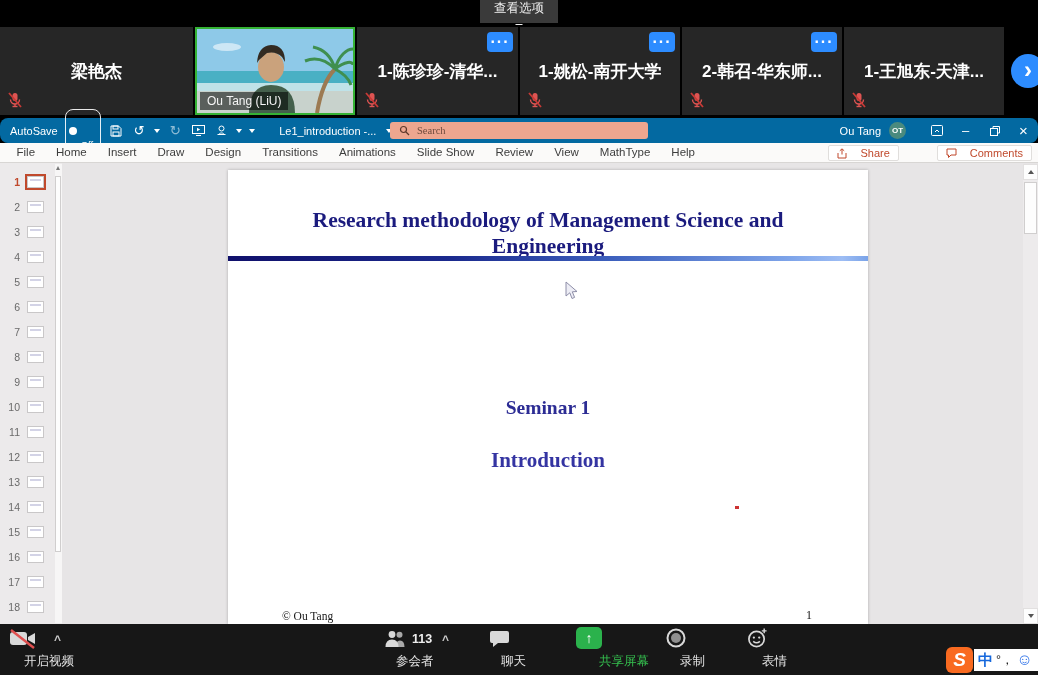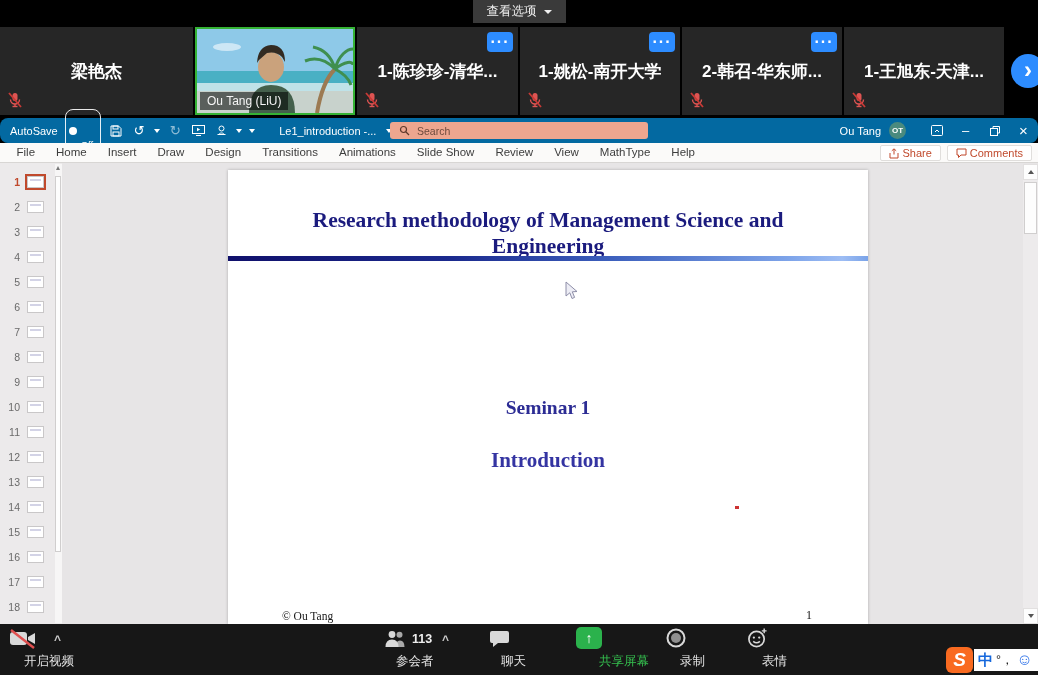--- a/index.html
+++ b/index.html
@@ -3,21 +3,21 @@
 <meta charset="utf-8">
 <style>
   * { margin:0; padding:0; box-sizing:border-box; }
   html,body { width:1038px; height:675px; background:#000; overflow:hidden; }
   body { font-family:"Liberation Sans","DejaVu Sans",sans-serif; }
   .screen { position:relative; width:1038px; height:675px; background:#000; overflow:hidden; }
 
   
   .top-banner { position:absolute; left:0; top:0; width:100%; height:25px; background:#000; display:flex; justify-content:center; }
   .watch-banner { margin-left:28px; height:23px; background:#2BA84B; color:#0d2213; font-size:13px; font-weight:bold; line-height:23px; padding:0 16px; white-space:nowrap; }
-  .view-options { height:23px; background:#3a3a3a; color:#f0f0f0; font-size:12.5px; padding:0 14px; display:flex; align-items:center; gap:7px; white-space:nowrap; }
+  .view-options { height:23px; background:#3a3a3a; color:#f0f0f0; font-size:12.5px; padding:0 14px; display:flex; align-items:center; gap:7px; white-space:nowrap;flex-direction:column; }
   .caret-down { width:0; height:0; border-left:4px solid transparent; border-right:4px solid transparent; border-top:4px solid currentColor; display:inline-block; }
 
   
   .strip { position:absolute; top:25px; left:0; width:100%; height:93px; background:#000; }
   .tile { position:absolute; top:2px; height:88px; background:#262626; }
   .tile-name { position:absolute; inset:0; display:flex; align-items:center; justify-content:center; color:#fff; font-size:17px; font-weight:bold; white-space:nowrap; }
   .mic-muted { position:absolute; left:8px; bottom:7px; width:14px; height:16px; }
   .more-btn { position:absolute; top:5px; right:5px; width:26px; height:20px; background:#2D8CFF; border-radius:4px; color:#fff; font-size:16px; font-weight:bold; display:flex; align-items:center; justify-content:center; line-height:1; letter-spacing:1px; }
   .tile.video { border:2px solid #35B234; overflow:hidden; }
   .video-name { position:absolute; left:3px; bottom:3px; background:rgba(0,0,0,.55); color:#f5f5f5; font-size:12px; padding:2px 7px; white-space:nowrap; }
@@ -27,33 +27,33 @@
   .ppt-titlebar { position:absolute; top:118px; left:0; width:100%; height:25px; background:#0369a1; color:#fff; display:flex; align-items:center; font-size:11px;border-radius:8px; }
   .tb-left { display:flex; align-items:center; gap:7px; padding-left:10px; }
   .autosave-pill { display:flex; align-items:center; gap:4px; border:1px solid rgba(255,255,255,.9); border-radius:8px; padding:1px 7px 1px 3px; }
   .autosave-dot { width:8px; height:8px; border-radius:50%; background:#fff; }
   .autosave-state { font-size:9.5px; color:#fff;margin-top:28px; }
   .tb-icon { width:16px; display:flex; align-items:center; justify-content:center; color:#fff; font-size:13px; line-height:1; }
   .tb-icon.dim { opacity:.55; }
   .mini-caret { width:0; height:0; border-left:3px solid transparent; border-right:3px solid transparent; border-top:4px solid #fff; display:inline-block; }
   .tb-doc-title { margin-left:24px; display:flex; align-items:center; gap:10px; white-space:nowrap; color:#fff; }
   .tb-search { position:absolute; left:390px; top:4px; width:258px; height:17px; background:#EDA68F; border-radius:3px; display:flex; align-items:center; gap:7px; padding:0 9px; }
-  .tb-search input { border:none; background:transparent; outline:none; font-size:10.5px; color:#4a2317; width:200px; font-family:Liberation Sans, sans-serif; }
+  .tb-search input { border:none; background:transparent; outline:none; font-size:10.5px; color:#4a2317; width:200px; font-family:Liberation Serif, serif; }
   .tb-search input::placeholder { color:#6e4a3c; }
   .tb-right { position:absolute; right:0; top:0; height:25px; display:flex; align-items:center; }
   .tb-user { font-size:11px; margin-right:8px; }
   .tb-avatar { width:17px; height:17px; border-radius:50%; background:#4A8A7E; color:#fff; font-size:8px; font-weight:bold; display:flex; align-items:center; justify-content:center; margin-right:16px; }
   .win-btn { width:29px; height:25px; display:flex; align-items:center; justify-content:center; color:#fff; font-size:13px; line-height:1; }
 
   
   .ppt-tabs { position:absolute; top:143px; left:0; width:100%; height:20px; background:#FBFAF9; border-bottom:1px solid #D8D6D4; display:flex; align-items:center; }
   .tabs-list { display:flex; padding-left:6px; }
   .ribbon-tab { font-size:11.5px; color:#3d3d3d; padding:0 10.5px; line-height:19px; white-space:nowrap; }
   .tab-actions { position:absolute; right:6px; top:2px; display:flex; gap:6px; }
-  .tab-action-btn { display:flex; align-items:center; gap:3px; border:1px solid #E0DEDC; background:#fff; color:#C0492C; font-size:11px; height:16px; padding:0 8px; border-radius:2px; white-space:nowrap; }
+  .tab-action-btn { display:flex; align-items:center; gap:13px; border:1px solid #E0DEDC; background:#fff; color:#C0492C; font-size:11px; height:16px; padding:0 8px; border-radius:2px; white-space:nowrap;margin-left:32px; }
 
   
   .ppt-main { position:absolute; top:163px; left:0; width:100%; height:461px; background:#E7E5E6; display:flex; }
   .thumb-panel { position:relative; width:62px; height:100%; background:#ECEAEB; flex:none; }
   .thumb-rows { padding-top:6px; }
   .thumb-row { height:25px; display:flex; align-items:center; gap:7px; padding-left:7px; }
   .thumb-num { width:13px; text-align:right; font-size:10.5px; color:#6a6a6a; }
   .thumb-box { width:17px; height:12px; background:#fff; border:1px solid #c9c7c8; position:relative; }
   .thumb-box::before { content:""; position:absolute; left:2px; top:2px; right:2px; height:2px; background:#d3d3e6; }
   .thumb-row:nth-child(1) .thumb-num { color:#C0492C; font-weight:bold; }

